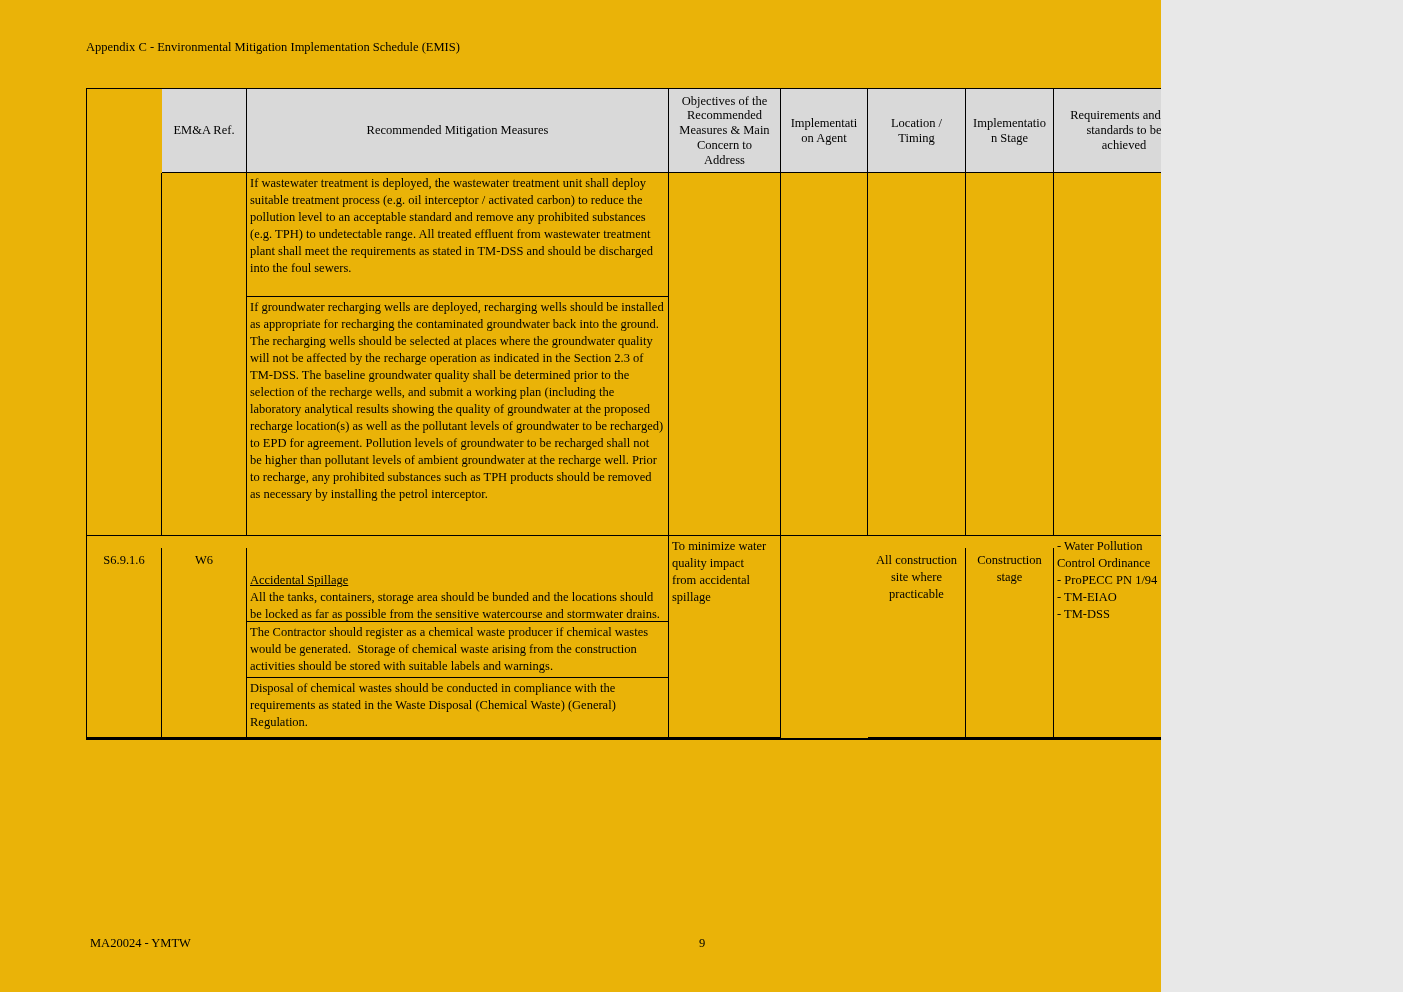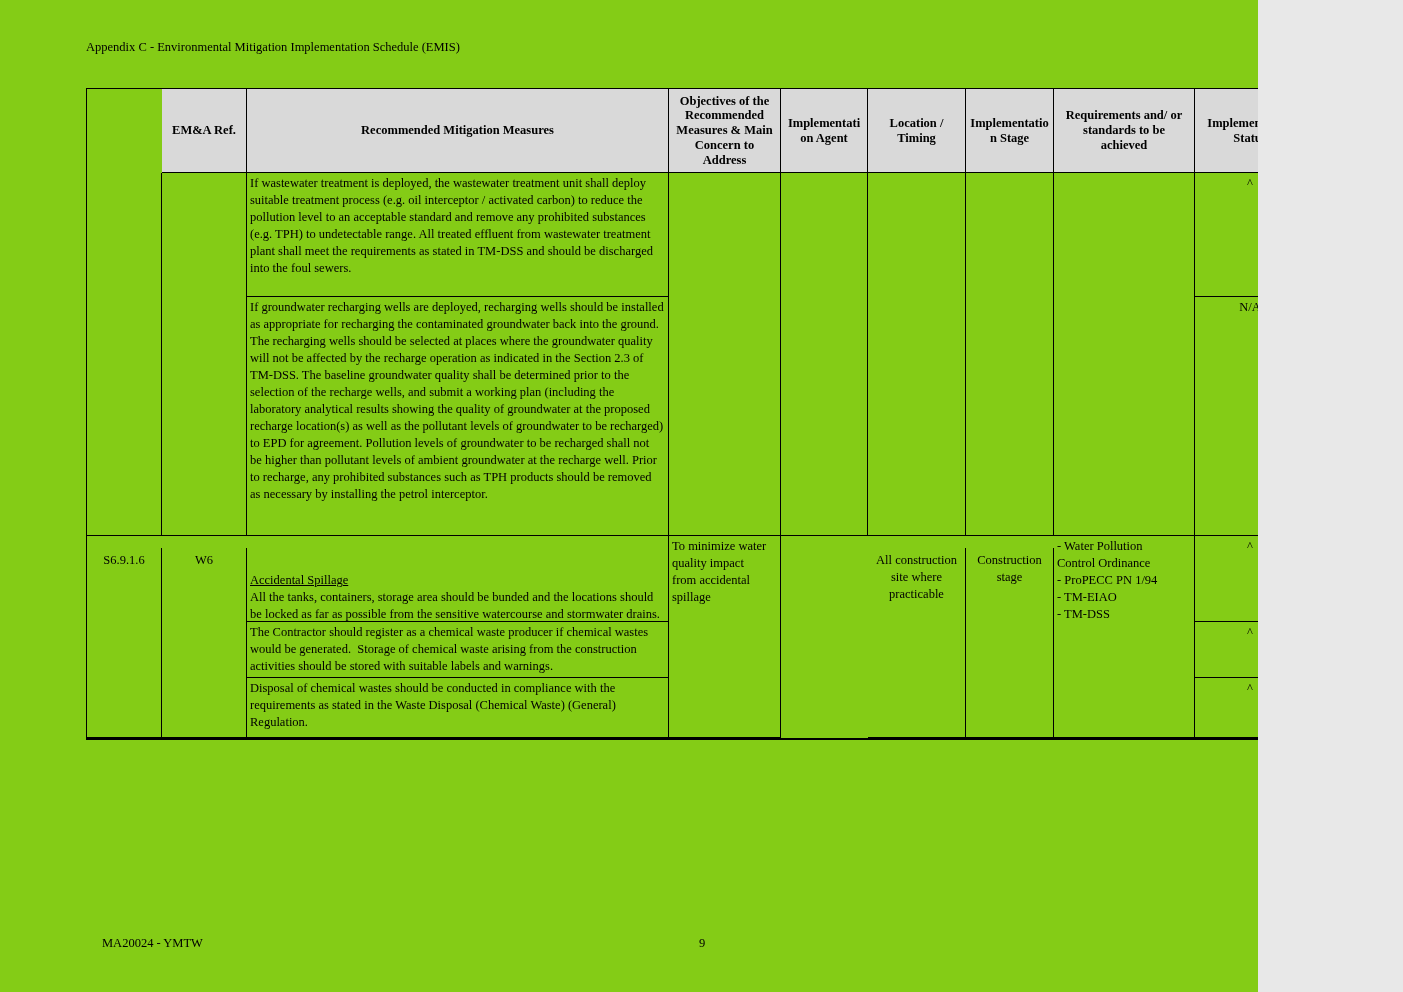--- a/index.html
+++ b/index.html
@@ -1,19 +1,19 @@
 <!DOCTYPE html>
 <html><head>
 <meta charset="utf-8">
 <style>
   html,body{margin:0;padding:0;background:#e8e8e8;}
   .page{
     position:relative;
-    width:1258px;height:992px;
-    background:#84cc16;
+    width:1161px;height:992px;
+    background:#eab308;
     font-family:"Liberation Serif","DejaVu Serif",serif;
     color:#000;
     overflow:hidden;
   }
   .doc-title{
     position:absolute;left:86px;top:40px;
     font-size:12.5px;
   }
   .emis-table{
     position:absolute;left:86px;top:88px;
@@ -27,42 +27,42 @@
   .cell{
     border-right:1px solid #000;
     border-bottom:1px solid #000;
     box-sizing:border-box;
     overflow:hidden;
     font-size:12.5px;
     line-height:17px;
   }
   .hd{
     background:#d9d9d9;
-    font-weight:bold;
+    font-weight:normal;
     display:flex;align-items:center;justify-content:center;
     text-align:center;
     white-space:pre-line;
     line-height:14.8px;
     padding:1px 2px;
   }
   .txt{
     padding:2px 4px 10px 3px;
     white-space:pre-wrap;
     text-align:left;
   }
   .pre{white-space:pre-line;}
   .ctr{text-align:center;}
   .padtop{padding-top:4px;margin-top:12px;}
   .status-cell{text-align:center;padding-top:2px;}
   .u{display:block;text-decoration:underline;}
   .footer{
     position:absolute;left:86px;top:936px;width:1232px;
     font-size:12.5px;
   }
-  .f-left{position:absolute;left:16px;}
+  .f-left{position:absolute;left:4px;}
   .f-center{position:absolute;left:0;width:1232px;text-align:center;}
   .f-right{position:absolute;right:8px;text-align:center;}
 </style>
 </head>
 <body>
 
 <div class="page">
 
   <div class="doc-title">Appendix C - Environmental Mitigation Implementation Schedule (EMIS)</div>
 

